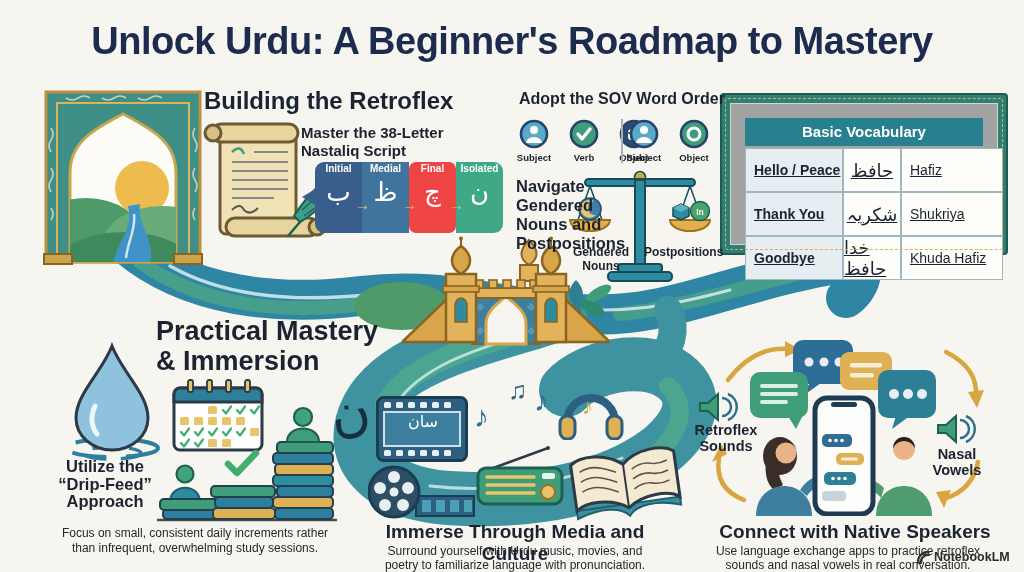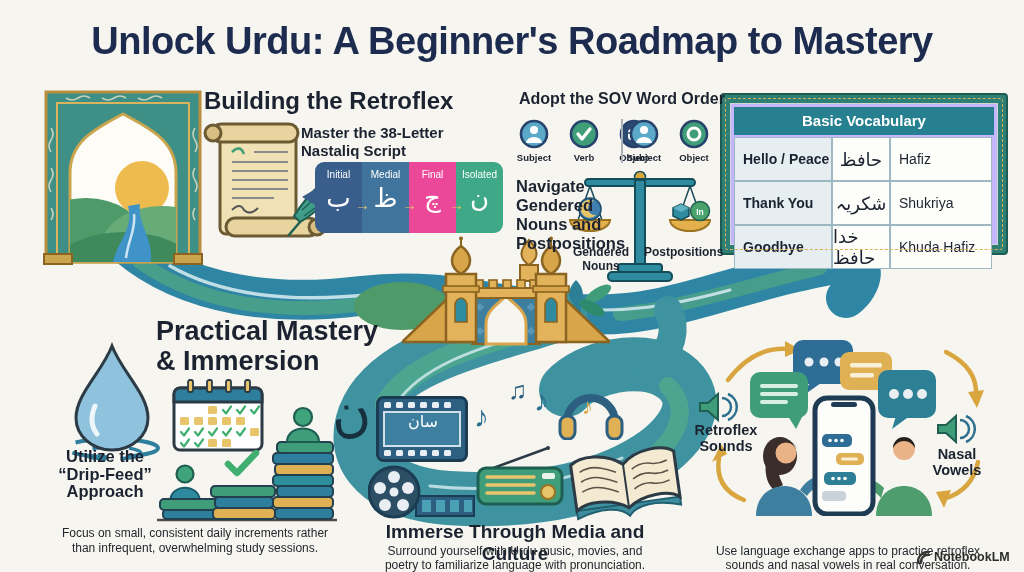--- a/index.html
+++ b/index.html
@@ -12,54 +12,54 @@
   .title{left:0;top:20px;width:1024px;text-align:center;font-size:38px;font-weight:bold;
          color:#1d2b4f;letter-spacing:-0.5px;}
 
   .h-found{left:204px;top:87px;font-size:24px;font-weight:bold;}
   .script-label{left:301px;top:124px;font-size:15px;font-weight:bold;line-height:18px;}
 
   .strip{left:315px;top:162px;width:188px;height:71px;border-radius:9px;display:flex;overflow:visible;}
   .strip .seg{width:47px;display:flex;flex-direction:column;align-items:center;}
   .seg1{background:#3a5e8c;border-radius:9px 0 0 9px;}
   .seg2{background:#41749c;}
-  .seg3{background:#ec4899;}
+  .seg3{background:#ef4444;border-radius:7px;}
   .seg4{background:#3fa886;border-radius:0 9px 9px 0;}
-  .seg .lab{color:#fff;font-size:10px;font-weight:normal;padding-top:7px;}
+  .seg .lab{color:#fff;font-size:10px;font-weight:bold;padding-top:1px;}
   .seg .ltr{color:#fff;font-size:26px;line-height:30px;margin-top:3px;}
   .strip-tail{left:-13px;top:26px;width:0;height:0;border-top:9px solid transparent;
               border-bottom:9px solid transparent;border-right:15px solid #3a5e8c;position:absolute;}
   .strip .arr{position:absolute;top:34px;color:#e8c46a;font-size:15px;font-weight:bold;}
 
   .h-sov{left:519px;top:90px;font-size:16px;font-weight:bold;}
   .sov-group{display:flex;gap:18px;}
   .sov-item{width:32px;display:flex;flex-direction:column;align-items:center;}
   .sov-item span{font-size:9.5px;font-weight:bold;margin-top:3px;white-space:nowrap;}
   .sov-div{left:621px;top:119px;width:1.5px;height:44px;background:#a9b0b8;}
 
   .h-gen{left:516px;top:177px;font-size:16.5px;font-weight:bold;line-height:19px;}
   .pan-label{font-size:12px;font-weight:bold;text-align:center;line-height:13.5px;}
 
   .vocab-frame{left:720px;top:93px;width:288px;height:162px;background:#2e8076;
                border:2px solid #1d5c52;border-radius:4px;padding:8px;box-sizing:border-box;}
   .vocab-frame::after{content:"";position:absolute;inset:3px;border:1.5px dashed #d9b054;
                border-radius:3px;pointer-events:none;}
-  .vocab-inner{background:#c4b5fd;height:100%;display:flex;flex-direction:column;box-sizing:border-box;
-               border:1px solid #cfd8d5;padding:3px;}
+  .vocab-inner{background:#a3a3a3;height:100%;display:flex;flex-direction:column;box-sizing:border-box;
+               border:1px solid #cfd8d5;padding:14px;}
   .vocab-header{background:#27808f;color:#fff;font-weight:bold;font-size:15px;text-align:center;
                line-height:28px;height:28px;}
   .vocab-grid{display:grid;grid-template-columns:98px 58px 102px;grid-auto-rows:1fr;flex:1;margin-top:2px;}
-  .vc{border:0.5px solid #9db8c2;display:flex;align-items:center;background:#fdfdfa;}
+  .vc{border:0.5px solid #9db8c2;display:flex;align-items:center;background:#fdfdfa;text-decoration:underline;}
   .vc.en{background:#e6eef2;font-weight:bold;font-size:14px;padding-left:8px;}
   .vc.ur{justify-content:center;font-size:18px;}
   .vc.ro{font-size:14px;padding-left:8px;}
 
   .h-prac{left:156px;top:316px;font-size:27px;font-weight:bold;line-height:30px;}
 
-  .drip-head{left:30px;top:448px;width:150px;text-align:center;font-size:16.5px;font-weight:bold;line-height:17.5px;}
+  .drip-head{left:30px;top:458px;width:150px;text-align:center;font-size:16.5px;font-weight:bold;line-height:17.5px;}
   .caption{font-size:12px;line-height:15px;text-align:center;color:#23282f;}
   .drip-cap{left:35px;top:526px;width:320px;}
 
   .h-media{left:355px;top:521px;width:320px;text-align:center;font-size:19px;font-weight:bold;}
   .media-cap{left:355px;top:544px;width:320px;line-height:14px;}
 
   .h-conn{left:700px;top:521px;width:310px;text-align:center;font-size:19px;font-weight:bold;}
   .conn-cap{left:693px;top:544px;width:310px;line-height:14px;}
 
   .spk-label{font-size:14.5px;font-weight:bold;text-align:center;line-height:16px;}
@@ -590,20 +590,21 @@
 
   <div class="abs spk-label z5" style="left:686px;top:422px;width:80px">
     <span style="display:block">Retroflex</span>
     <span style="display:block">Sounds</span>
   </div>
   <div class="abs spk-label z5" style="left:922px;top:446px;width:70px">
     <span style="display:block">Nasal</span>
     <span style="display:block">Vowels</span>
   </div>
 
+  <div class="abs h-conn z5">Connect with Native Speakers</div>
   <div class="abs caption conn-cap z5">
     <span style="display:block">Use language exchange apps to practice retroflex</span>
     <span style="display:block">sounds and nasal vowels in real conversation.</span>
   </div>
 
   <div class="abs watermark">
     <svg width="15" height="15" viewBox="0 0 15 15">
       <path d="M2 13 A10 10 0 0 1 13 2 M5 13 A7 7 0 0 1 13 5" stroke="#333" stroke-width="2.2" fill="none" stroke-linecap="round"></path>
       <circle cx="5" cy="11" r="1.6" fill="#333"></circle>
     </svg>

